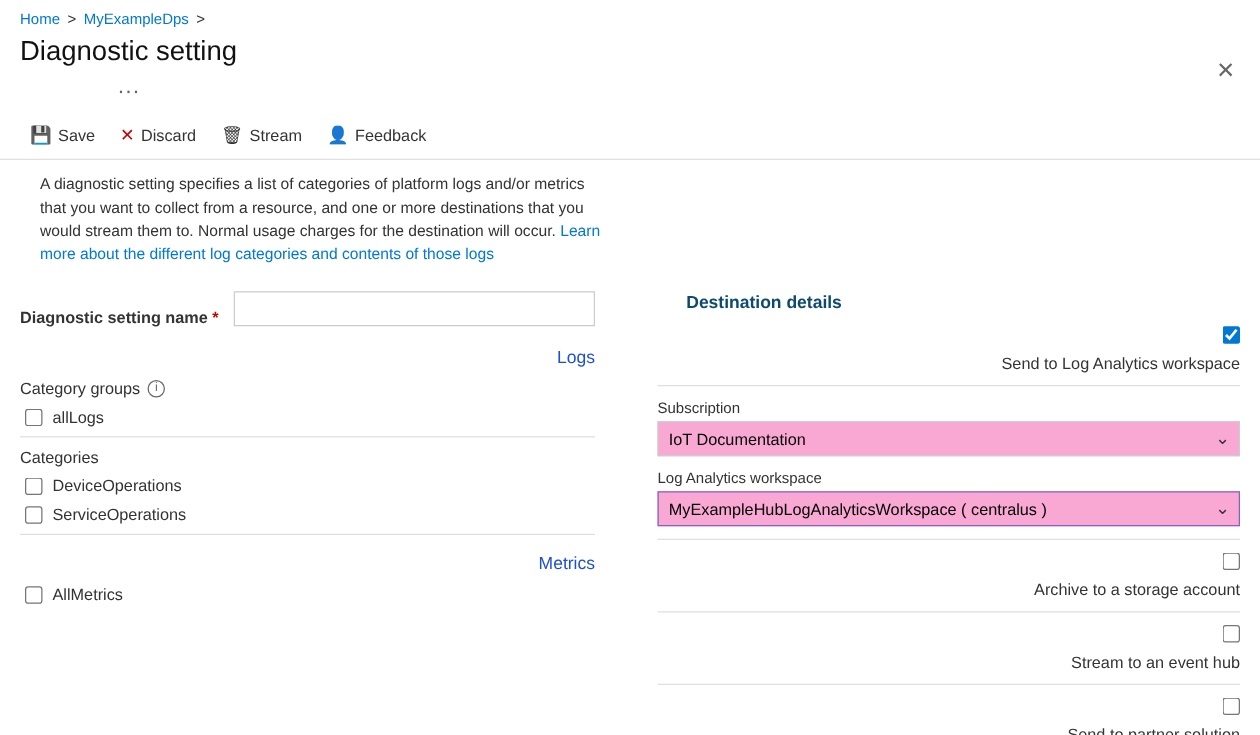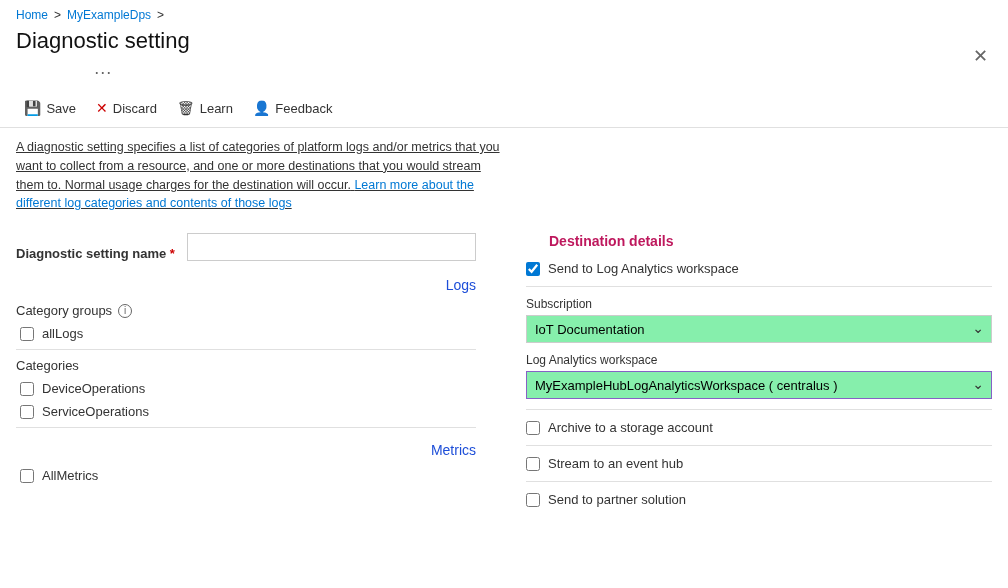--- a/index.html
+++ b/index.html
@@ -10,21 +10,21 @@
 
     .header-row { display: flex; align-items: center; justify-content: space-between; padding: 2px 16px 6px; }
     .page-title { font-size: 22px; font-weight: 300; color: #111; display: flex; align-items: center; gap: 8px; }
     .page-title-dots { font-size: 18px; color: #666; cursor: pointer; }
     .close-btn { font-size: 18px; color: #666; cursor: pointer; background: none; border: none; padding: 4px; }
 
     .toolbar { display: flex; align-items: center; gap: 4px; padding: 6px 16px; border-bottom: 1px solid #e0e0e0; }
     .toolbar-btn { display: flex; align-items: center; gap: 5px; background: none; border: none; cursor: pointer; padding: 5px 8px; font-size: 13px; color: #333; }
     .toolbar-btn .icon { font-size: 14px; }
 
-    .description { padding: 10px 16px; font-size: 12.5px; line-height: 1.5; color: #333; max-width: 520px; text-decoration: underline; }
+    .description { padding: 10px 32px; font-size: 12.5px; line-height: 1.5; color: #333; max-width: 520px; }
     .description a { color: #0078d4; text-decoration: none; }
 
     .content { display: flex; padding: 10px 16px; gap: 0; }
     .left-panel { flex: 0 0 490px; padding-right: 30px; }
     .right-panel { flex: 1; padding-left: 20px; border-left: none; }
 
     .field-row { display: flex; align-items: flex-end; gap: 12px; margin-bottom: 16px; }
     .field-label { font-size: 13px; font-weight: 600; white-space: nowrap; }
     .required { color: #c00; }
     .text-input { flex: 1; height: 28px; border: 1px solid #ccc; padding: 0 8px; font-size: 13px; outline: none; max-width: 300px; }
@@ -34,29 +34,29 @@
 
     .subsection-title { display: flex; align-items: center; gap: 6px; font-size: 13px; font-weight: 400; margin-bottom: 8px; color: #333; }
     .info-icon { display: inline-flex; align-items: center; justify-content: center; width: 14px; height: 14px; border-radius: 50%; border: 1px solid #666; font-size: 10px; color: #666; cursor: pointer; }
 
     .checkbox-row { display: flex; align-items: center; gap: 8px; margin-bottom: 8px; margin-left: 4px; font-size: 13px; }
     .checkbox-row input[type=checkbox] { width: 14px; height: 14px; cursor: pointer; }
 
     .divider { border: none; border-top: 1px solid #e0e0e0; margin: 10px 0; }
 
     .dest-section { margin-bottom: 14px; }
-    .dest-section-title { font-size: 14px; font-weight: 600; margin-bottom: 12px; color: #be185d; padding-left: 23px; }
-
-    .dest-row { display: flex; align-items: flex-end; gap: 8px; margin-bottom: 10px; font-size: 13px; }
+    .dest-section-title { font-size: 14px; font-weight: 600; margin-bottom: 12px; color: #0c4a6e; padding-left: 23px; }
+
+    .dest-row { display: flex; align-items: flex-end; gap: 8px; margin-bottom: 10px; font-size: 13px; flex-direction: column; }
     .dest-row input[type=checkbox] { width: 14px; height: 14px; cursor: pointer; }
 
     .form-group { margin-bottom: 10px; }
     .form-label { font-size: 12px; color: #333; margin-bottom: 4px; display: block; }
     .select-wrapper { position: relative; }
-    .select-wrapper select { width: 100%; height: 28px; border: 1px solid #ccc; padding: 0 8px; font-size: 13px; appearance: none; background: #86efac; cursor: pointer; padding-right: 28px; }
+    .select-wrapper select { width: 100%; height: 28px; border: 1px solid #ccc; padding: 0 8px; font-size: 13px; appearance: none; background: #f9a8d4; cursor: pointer; padding-right: 28px; }
     .select-wrapper::after { content: '⌄'; position: absolute; right: 8px; top: 50%; transform: translateY(-55%); pointer-events: none; font-size: 14px; color: #333; }
 
     .log-analytics-select .select-wrapper select { border: 1.5px solid #8661c5; }
 
     .checked-blue { accent-color: #0078d4; }
 
     .breadcrumb-link { color: #0078d4; cursor: pointer; text-decoration: none; }
     .breadcrumb-sep { color: #666; }
   </style>
 </head>
@@ -81,21 +81,21 @@
   <button class="toolbar-btn">
     <span class="icon">💾</span>
     <span>Save</span>
   </button>
   <button class="toolbar-btn">
     <span class="icon" style="color:#c00;">✕</span>
     <span>Discard</span>
   </button>
   <button class="toolbar-btn">
     <span class="icon">🗑</span>
-    <span>Learn</span>
+    <span>Stream</span>
   </button>
   <button class="toolbar-btn">
     <span class="icon">👤</span>
     <span>Feedback</span>
   </button>
 </div>
 
 <div class="description">
   <span>A diagnostic setting specifies a list of categories of platform logs and/or metrics that you want to collect from a resource, and one or more destinations that you would stream them to. Normal usage charges for the destination will occur.</span>
   <a>Learn more about the different log categories and contents of those logs</a>

